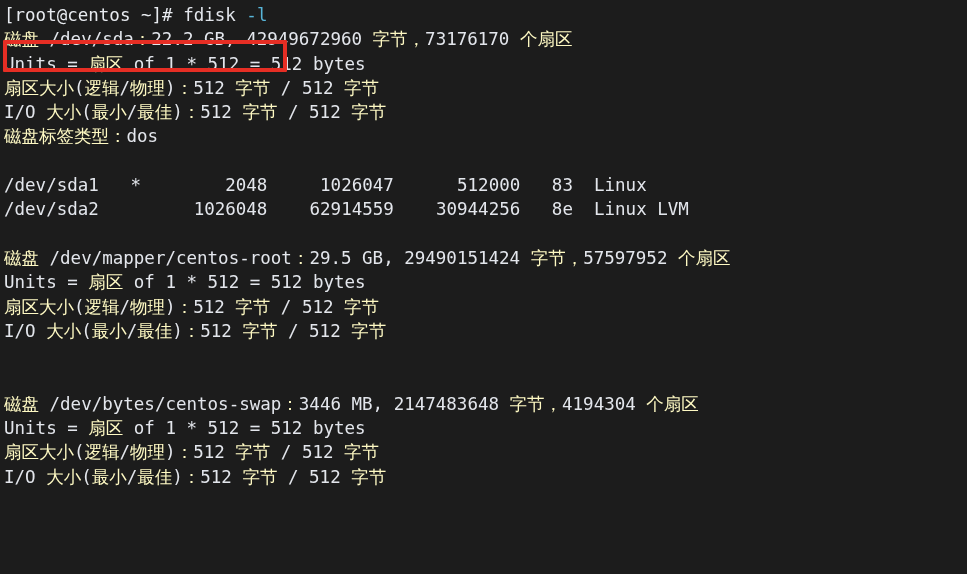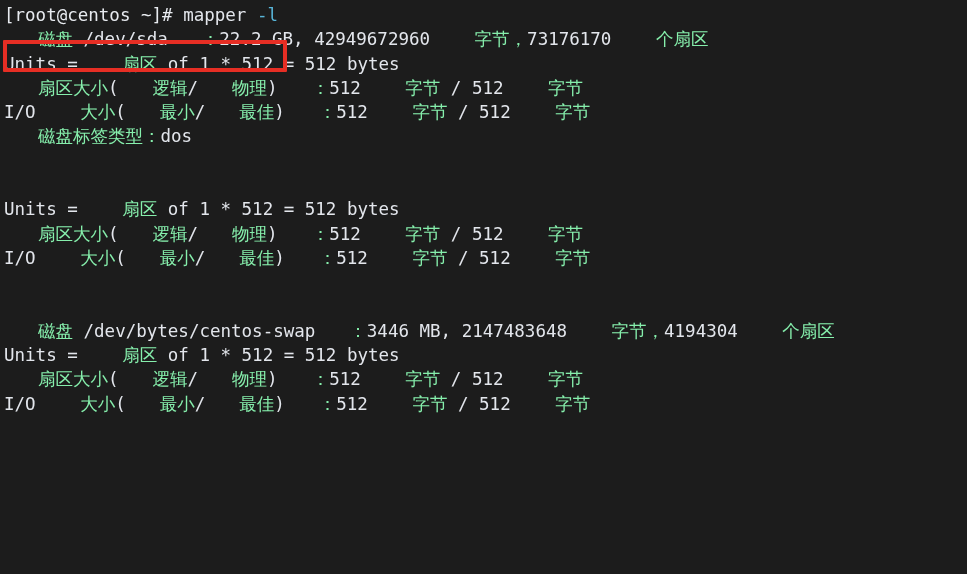--- a/index.html
+++ b/index.html
@@ -25,23 +25,22 @@
     height: 24.3px;
     line-height: 24.3px;
     white-space: pre;
     font-size: 17.5px;
     letter-spacing: 0px;
     color: #dfe2e8;
     font-family: "DejaVu Sans Mono", "Liberation Mono", monospace;
   }
   .cjk {
     font-family: "DejaVu Sans", "Liberation Sans", sans-serif;
-    color: #86efac;
+    color: #fef9c3;
     font-size: 17.5px;
-    margin-left: 34px;
   }
   .ascii {
     color: #e3e6ec;
   }
   .cyan {
     color: #58b5d8;
   }
   .prompt {
     color: #e8ebf0;
   }
@@ -55,30 +54,33 @@
     box-sizing: border-box;
     pointer-events: none;
     border-radius: 1px;
   }
 </style>
 </head>
 <body>
 
 <div id="terminal">
 
-  <div class="line"><span class="prompt">[root@centos ~]#</span><span class="ascii"> </span><span class="ascii">mapper</span><span class="ascii"> </span><span class="cyan">-l</span></div>
+  <div class="line"><span class="prompt">[root@centos ~]#</span><span class="ascii"> </span><span class="ascii">fdisk</span><span class="ascii"> </span><span class="cyan">-l</span></div>
 
   <div id="output-lines">
       <div class="line"><span class="cjk">磁盘</span><span class="ascii"> /dev/sda</span><span class="cjk">：</span><span class="ascii">22.2 GB, 42949672960 </span><span class="cjk">字节，</span><span class="ascii">73176170 </span><span class="cjk">个扇区</span></div>
       <div class="line"><span class="ascii">Units = </span><span class="cjk">扇区</span><span class="ascii"> of 1 * 512 = 512 bytes</span></div>
       <div class="line"><span class="cjk">扇区大小</span><span class="ascii">(</span><span class="cjk">逻辑</span><span class="ascii">/</span><span class="cjk">物理</span><span class="ascii">)</span><span class="cjk">：</span><span class="ascii">512 </span><span class="cjk">字节</span><span class="ascii"> / 512 </span><span class="cjk">字节</span></div>
       <div class="line"><span class="ascii">I/O </span><span class="cjk">大小</span><span class="ascii">(</span><span class="cjk">最小</span><span class="ascii">/</span><span class="cjk">最佳</span><span class="ascii">)</span><span class="cjk">：</span><span class="ascii">512 </span><span class="cjk">字节</span><span class="ascii"> / 512 </span><span class="cjk">字节</span></div>
       <div class="line"><span class="cjk">磁盘标签类型：</span><span class="ascii">dos</span></div>
       <div class="line"><span class="ascii"> </span></div>
+      <div class="line"><span class="ascii">/dev/sda1   *        2048     1026047      512000   83  Linux</span></div>
+      <div class="line"><span class="ascii">/dev/sda2         1026048    62914559    30944256   8e  Linux LVM</span></div>
       <div class="line"><span class="ascii"> </span></div>
+      <div class="line"><span class="cjk">磁盘</span><span class="ascii"> /dev/mapper/centos-root</span><span class="cjk">：</span><span class="ascii">29.5 GB, 29490151424 </span><span class="cjk">字节，</span><span class="ascii">57597952 </span><span class="cjk">个扇区</span></div>
       <div class="line"><span class="ascii">Units = </span><span class="cjk">扇区</span><span class="ascii"> of 1 * 512 = 512 bytes</span></div>
       <div class="line"><span class="cjk">扇区大小</span><span class="ascii">(</span><span class="cjk">逻辑</span><span class="ascii">/</span><span class="cjk">物理</span><span class="ascii">)</span><span class="cjk">：</span><span class="ascii">512 </span><span class="cjk">字节</span><span class="ascii"> / 512 </span><span class="cjk">字节</span></div>
       <div class="line"><span class="ascii">I/O </span><span class="cjk">大小</span><span class="ascii">(</span><span class="cjk">最小</span><span class="ascii">/</span><span class="cjk">最佳</span><span class="ascii">)</span><span class="cjk">：</span><span class="ascii">512 </span><span class="cjk">字节</span><span class="ascii"> / 512 </span><span class="cjk">字节</span></div>
       <div class="line"><span class="ascii"> </span></div>
       <div class="line"><span class="ascii"> </span></div>
       <div class="line"><span class="cjk">磁盘</span><span class="ascii"> /dev/bytes/centos-swap</span><span class="cjk">：</span><span class="ascii">3446 MB, 2147483648 </span><span class="cjk">字节，</span><span class="ascii">4194304 </span><span class="cjk">个扇区</span></div>
       <div class="line"><span class="ascii">Units = </span><span class="cjk">扇区</span><span class="ascii"> of 1 * 512 = 512 bytes</span></div>
       <div class="line"><span class="cjk">扇区大小</span><span class="ascii">(</span><span class="cjk">逻辑</span><span class="ascii">/</span><span class="cjk">物理</span><span class="ascii">)</span><span class="cjk">：</span><span class="ascii">512 </span><span class="cjk">字节</span><span class="ascii"> / 512 </span><span class="cjk">字节</span></div>
       <div class="line"><span class="ascii">I/O </span><span class="cjk">大小</span><span class="ascii">(</span><span class="cjk">最小</span><span class="ascii">/</span><span class="cjk">最佳</span><span class="ascii">)</span><span class="cjk">：</span><span class="ascii">512 </span><span class="cjk">字节</span><span class="ascii"> / 512 </span><span class="cjk">字节</span></div>
     </div>

